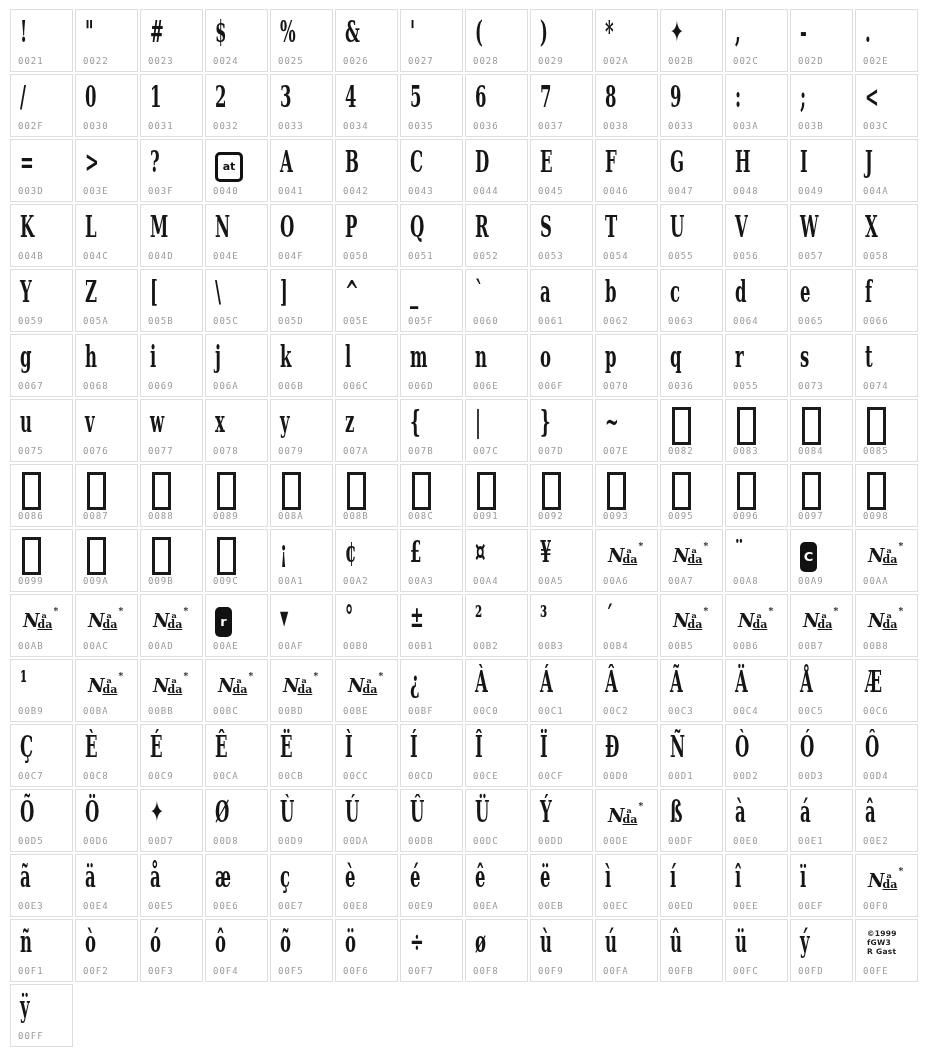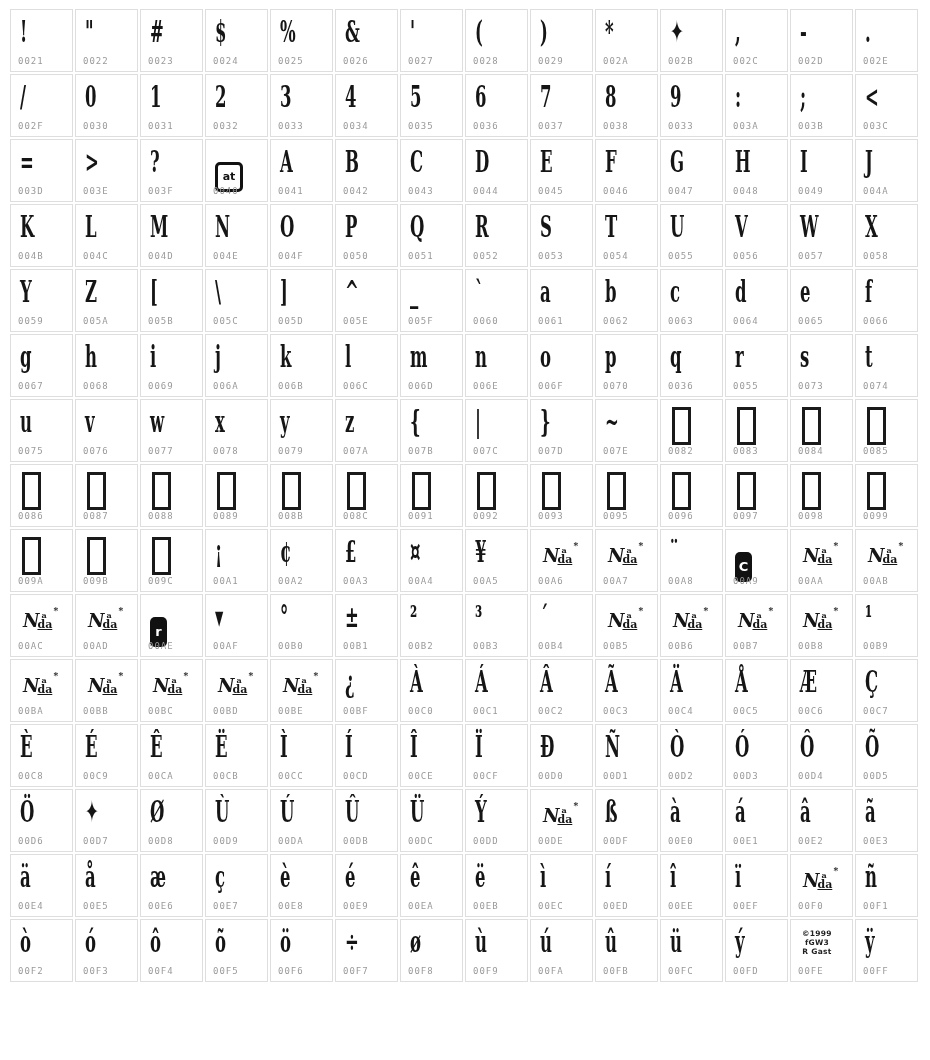--- a/index.html
+++ b/index.html
@@ -59,21 +59,21 @@
     border: 3px solid #1a1a1a;
     margin-top: 5px;
     margin-left: 2px;
   }
   .glyph-badge {
     display: inline-block;
     font-family: "DejaVu Sans", sans-serif;
     font-weight: bold;
     text-align: center;
     border-radius: 5px;
-    margin-top: 20px;
+    margin-top: 10px;
   }
   .badge-filled {
     background: #111111;
     color: #ffffff;
     width: 17px;
     height: 30px;
     font-size: 13px;
     line-height: 30px;
   }
   .badge-outline {
@@ -130,21 +130,20 @@
   .fe-logo {
     margin-top: 7px;
     margin-left: 2px;
     font-family: "DejaVu Sans", sans-serif;
     font-weight: bold;
     font-size: 7.5px;
     line-height: 1.2;
     letter-spacing: 0.3px;
     color: #222222;
     white-space: pre;
-    text-align: center;
   }
 </style>
 </head>
 <body>
 
 <div id="charmap-grid">
     <div class="cell">
       <div class="glyph">
         <span class="glyph-char">!</span>
       </div>
@@ -753,20 +752,26 @@
     <div class="cell">
       <div class="glyph">
         <span class="glyph-box"></span>
       </div>
       <div class="code">0089</div>
     </div>
     <div class="cell">
       <div class="glyph">
         <span class="glyph-box"></span>
       </div>
+      <div class="code">008A</div>
+    </div>
+    <div class="cell">
+      <div class="glyph">
+        <span class="glyph-box"></span>
+      </div>
       <div class="code">008B</div>
     </div>
     <div class="cell">
       <div class="glyph">
         <span class="glyph-box"></span>
       </div>
       <div class="code">008C</div>
     </div>
     <div class="cell">
       <div class="glyph">

